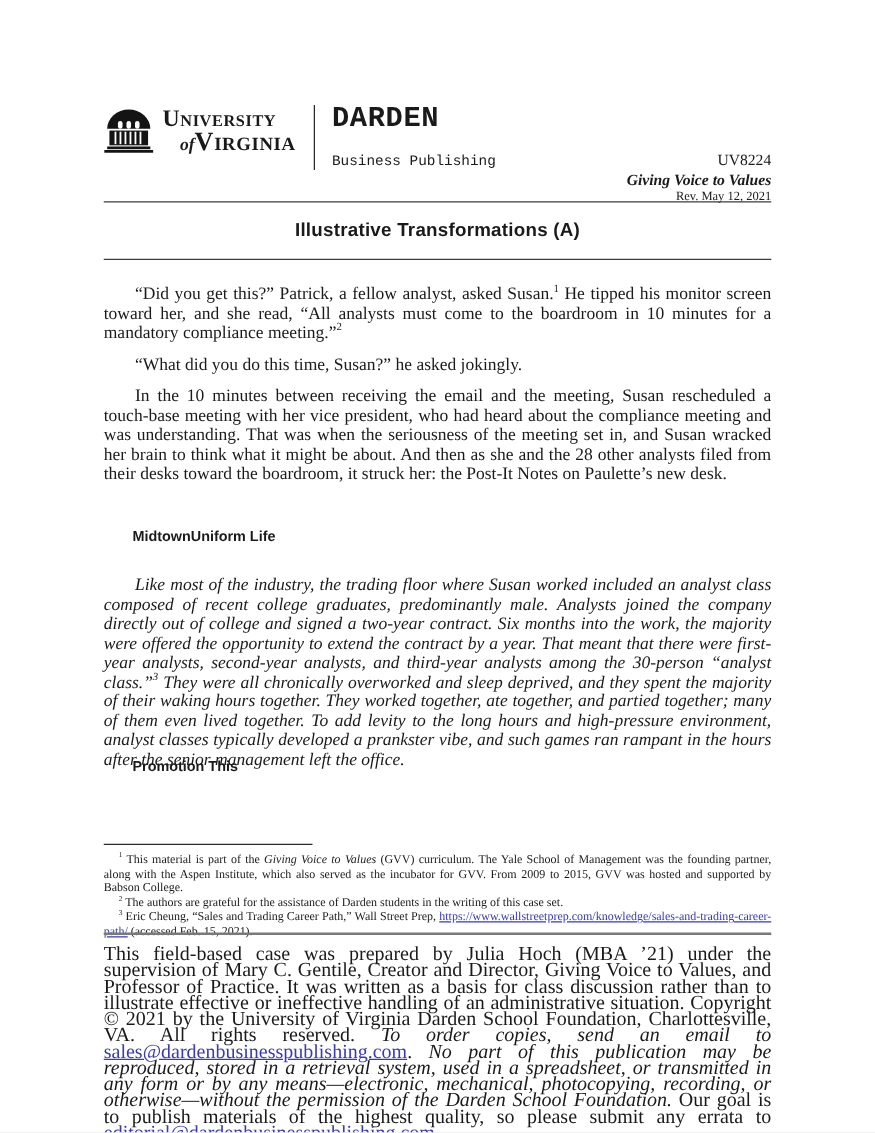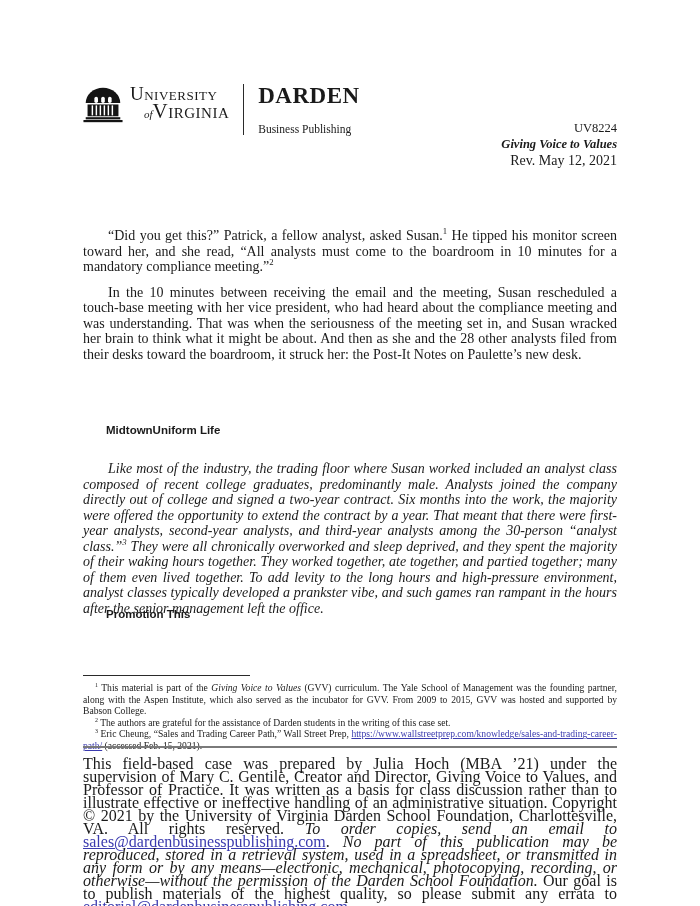--- a/index.html
+++ b/index.html
@@ -11,41 +11,41 @@
     background:#ffffff;
     font-family:"Liberation Serif", serif;
     color:#1a1a1a;
     overflow:hidden;
   }
   
   .header {
     position:absolute; left:83px; right:83px; top:84px;
     display:flex; align-items:flex-start;
   }
-  .uva-logo { display:flex; align-items:flex-start; }
+  .uva-logo { display:flex; align-items:flex-end;font-weight:bold; }
   .rotunda { width:40px; height:40px; margin-right:7px; }
   .uva-text { font-family:"Liberation Serif", serif; line-height:1; }
   .uva-line1 { font-variant:small-caps; font-size:19px; letter-spacing:.5px; }
   .uva-line2 { font-size:17px; margin-top:-2px; padding-left:14px; }
-  .uva-of { font-style:italic; font-size:11px; }
+  .uva-of { font-style:italic; font-size:14px; }
   .uva-line2 .sc { font-variant:small-caps; font-size:21px; letter-spacing:.5px; }
   .darden-block {
     border-left:1.5px solid #2a2a2a;
     margin-left:14px; padding-left:14px;
     min-height:46px;
-    display:flex; flex-direction:column; justify-content:center;
+    display:flex; flex-direction:column; justify-content:center;font-family:Liberation Mono, monospace;
   }
   .darden-name { font-size:23px; font-weight:bold; letter-spacing:.5px; line-height:1; }
   .darden-sub { font-size:11.5px; margin-top:16px; }
   .header-right {
     margin-left:auto; text-align:right; line-height:1.25; padding-top:1px;
   }
   .doc-code { font-size:12.5px;margin-top:36px; }
   .series-title { font-size:12.5px; font-weight:bold; font-style:italic; }
-  .revision { font-size:14px; }
+  .revision { font-size:10px; }
   
   .title-band {
     position:absolute; left:83px; right:83px; top:161px;
     border-top:1px solid #3c3c3c; border-bottom:1px solid #3c3c3c;
     height:47px;
     display:flex; align-items:center; justify-content:center;
   }
   .doc-title {
     font-family:"Liberation Sans", sans-serif;
     font-weight:bold; font-size:15px; letter-spacing:.2px;
@@ -118,23 +118,27 @@
       <div class="darden-name">DARDEN</div>
       <div class="darden-sub">Business Publishing</div>
     </div>
     <div class="header-right">
       <div class="doc-code">UV8224</div>
       <div class="series-title">Giving Voice to Values</div>
       <div class="revision">Rev. May 12, 2021</div>
     </div>
   </div>
 
+  <div class="title-band">
+    <div class="doc-title">Illustrative Transformations (A)</div>
+  </div>
 
   <div class="bodyblock intro">
     <p class="para"><span>“Did you get this?” Patrick, a fellow analyst, asked Susan.</span><sup>1</sup><span> He tipped his monitor screen toward her, and she read, “All analysts must come to the boardroom in 10 minutes for a mandatory compliance meeting.”</span><sup>2</sup></p>
+    <p class="para"><span>“What did you do this time, Susan?” he asked jokingly.</span></p>
     <p class="para"><span>In the 10 minutes between receiving the email and the meeting, Susan rescheduled a touch-base meeting with her vice president, who had heard about the compliance meeting and was understanding. That was when the seriousness of the meeting set in, and Susan wracked her brain to think what it might be about. And then as she and the 28 other analysts filed from their desks toward the boardroom, it struck her: the Post-It Notes on Paulette’s new desk.</span></p>
   </div>
 
   <div class="bodyblock sec1-head">
     <div class="section-heading">MidtownUniform Life</div>
   </div>
   <div class="bodyblock sec1-body">
     <p class="para"><span>Like most of the industry, the trading floor where Susan worked included an analyst class composed of recent college graduates, predominantly male. Analysts joined the company directly out of college and signed a two-year contract. Six months into the work, the majority were offered the opportunity to extend the contract by a year. That meant that there were first-year analysts, second-year analysts, and third-year analysts among the 30-person “analyst class.”</span><sup>3</sup><span> They were all chronically overworked and sleep deprived, and they spent the majority of their waking hours together. They worked together, ate together, and partied together; many of them even lived together. To add levity to the long hours and high-pressure environment, analyst classes typically developed a prankster vibe, and such games ran rampant in the hours after the senior management left the office.</span></p>
   </div>
 

